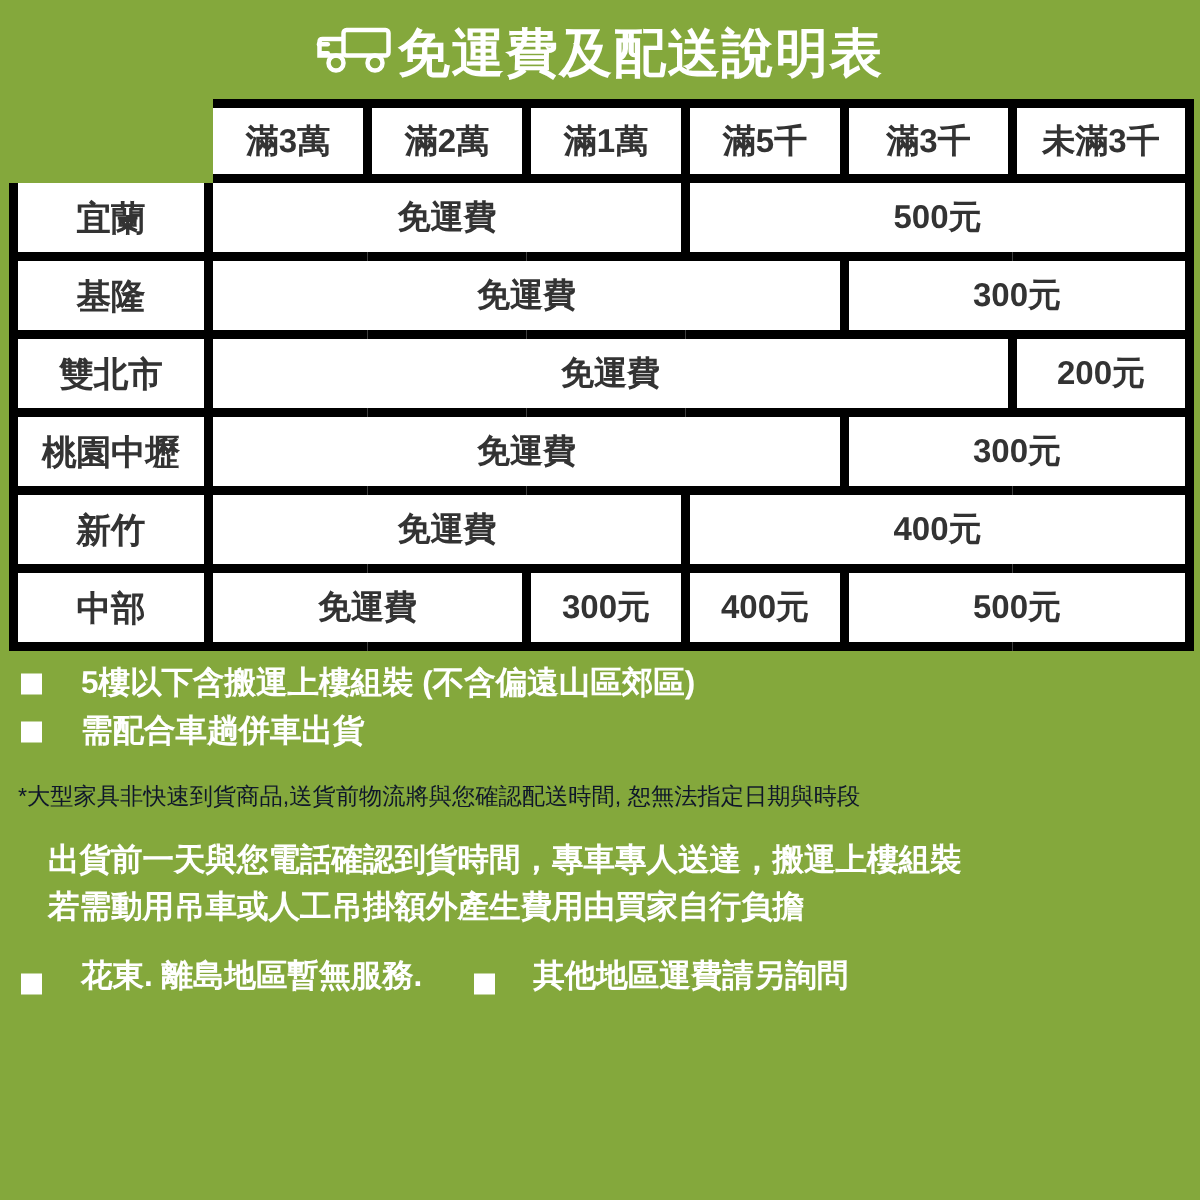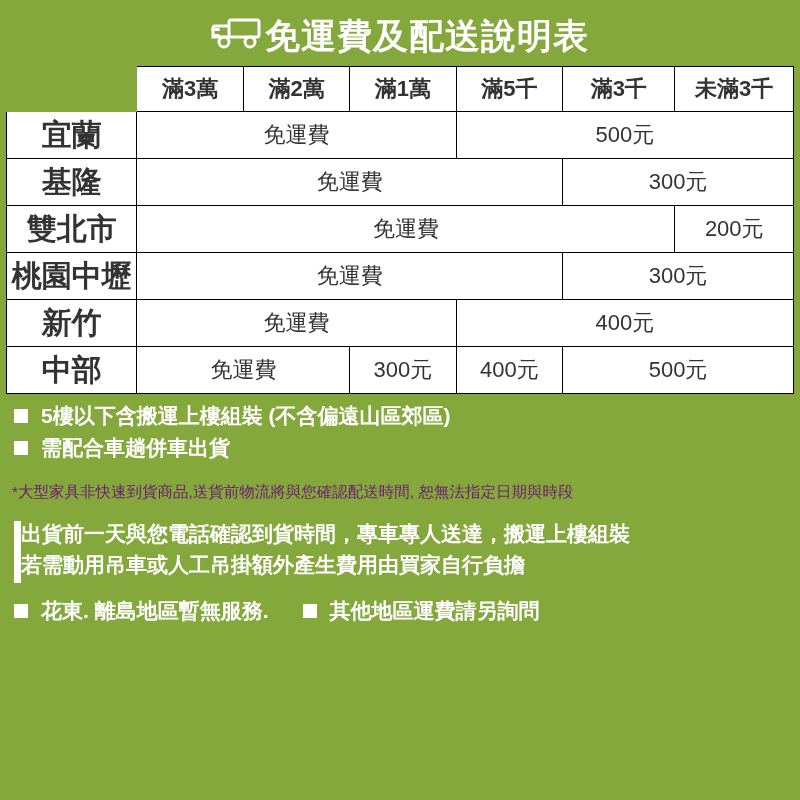--- a/index.html
+++ b/index.html
@@ -45,55 +45,55 @@
     padding: 0 6px;
     box-sizing: border-box;
   }
   table.fee {
     width: 788px;
     border-collapse: collapse;
     table-layout: fixed;
     background: #ffffff;
   }
   table.fee td, table.fee th {
-    border: 1px solid #000000;
+    border: 6px solid #000000;
     text-align: center;
     vertical-align: middle;
     color: #333333;
     font-size: 22px;
     font-weight: bold;
     padding: 0;
     height: 46px;
     white-space: nowrap;
   }
   table.fee thead th {
     height: 44px;
     font-size: 22px;
     color: #333333;
   }
   table.fee thead th.corner {
     background: #84a83c;
     border-color: #84a83c;
   }
   table.fee td.region {
-    font-size: 30px;
+    font-size: 23px;
   }
   table.fee td.val {
-    font-weight: normal;
+    font-weight: bold;
     text-align: center;
   }
 
   
   .note-list {
     padding: 10px 10px 0 14px;
   }
   .note-row {
     display: flex;
     align-items: center;
-    gap: 13px;
+    gap: 26px;
     margin: 0 0 9px 0;
   }
   .sq {
     width: 14px;
     height: 14px;
     background: #ffffff;
     flex: 0 0 auto;
   }
   .note-text {
     color: #ffffff;
@@ -101,29 +101,31 @@
     font-weight: bold;
     line-height: 1.1;
   }
 
   
   .fine {
     padding: 14px 10px 0 12px;
   }
   .fine p {
     margin: 0 0 4px 0;
-    color: #701a75;
+    color: #0f172a;
     font-size: 15.5px;
     line-height: 1.35;
   }
 
   
   .bar-block {
     display: flex;
+    gap: 11px;
     padding: 14px 10px 0 14px;
+    align-items: center;
   }
   .vbar {
     width: 7px;
     background: #ffffff;
     flex: 0 0 auto;
   }
   .bar-lines p {
     margin: 0 0 6px 0;
     color: #ffffff;
     font-size: 21px;
@@ -131,21 +133,21 @@
     line-height: 1.2;
   }
 
   
   .footer-notes {
     display: flex;
     align-items: center;
     gap: 34px;
     padding: 16px 10px 0 14px;
   }
-  .footer-notes .note-row { margin: 0; }
+  .footer-notes .note-row { margin: 0; align-items: flex-end; }
 </style>
 </head>
 <body>
 
 <div class="page">
 
   <div class="title-bar">
     <span class="truck-icon">
       <svg width="54" height="38" viewBox="0 0 54 38" aria-hidden="true">
         <g fill="none" stroke="#ffffff" stroke-width="3">

